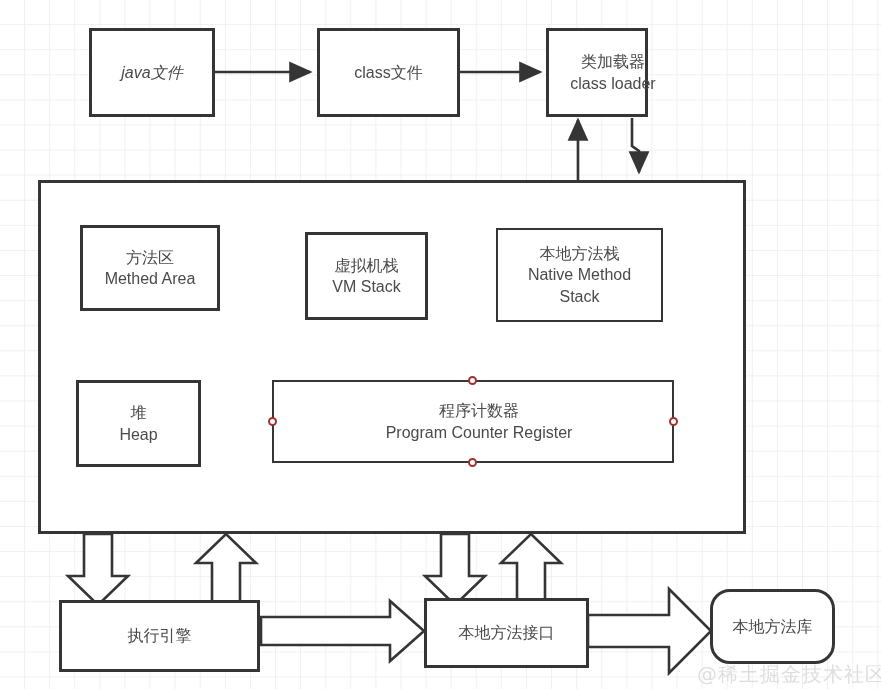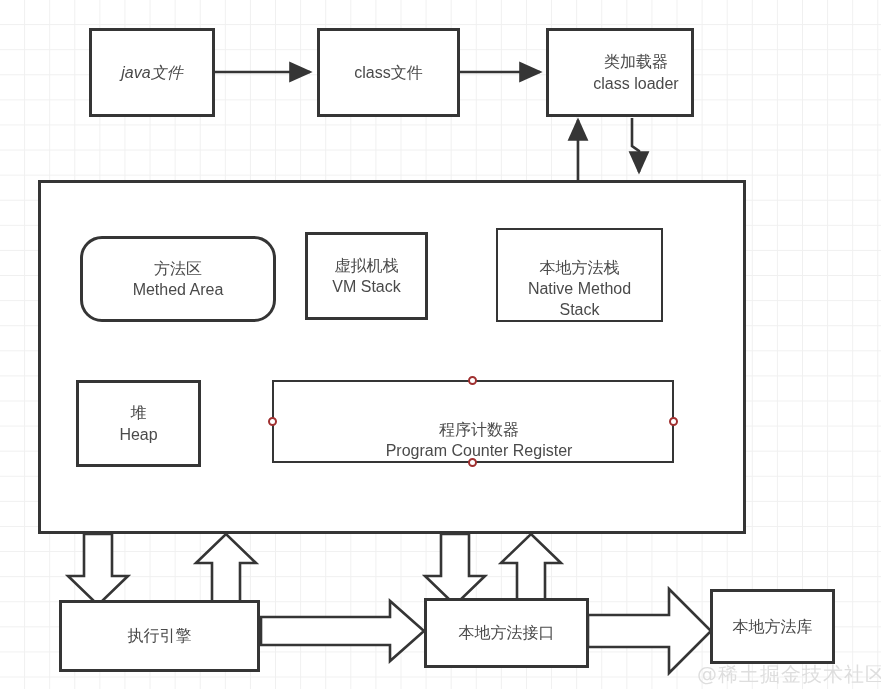--- a/index.html
+++ b/index.html
@@ -40,21 +40,20 @@
     align-items: center;
     justify-content: center;
     text-align: center;
     color: #4a4a4a;
     font-size: 16px;
     line-height: 1.32;
     z-index: 3;
   }
   .node.thin {
     border-width: 2px;
-    justify-content: flex-end;
   }
   .node .ln { display: block; white-space: nowrap; }
   .container-box {
     position: absolute;
     box-sizing: border-box;
     border: 3px solid #353535;
     background: #ffffff;
     z-index: 1;
   }
   .handle {
@@ -111,28 +110,28 @@
   </svg>
 
   <div class="node" style="left:89px; top:28px; width:126px; height:89px;font-style:italic;">
     <span class="ln">java文件</span>
   </div>
 
   <div class="node" style="left:317px; top:28px; width:143px; height:89px;">
     <span class="ln">class文件</span>
   </div>
 
-  <div class="node" style="left:546px; top:28px; width:148px; height:89px;padding-left:32px;">
+  <div class="node" style="left:546px; top:28px; width:102px; height:89px;padding-left:32px;">
     <span class="ln">类加载器</span>
     <span class="ln">class loader</span>
   </div>
 
   <div class="container-box" style="left:38px; top:180px; width:708px; height:354px;"></div>
 
-  <div class="node" style="left:80px; top:236px; width:196px; height:86px;border-radius:22px;">
+  <div class="node" style="left:80px; top:225px; width:140px; height:86px;">
     <span class="ln">方法区</span>
     <span class="ln">Methed Area</span>
   </div>
 
   <div class="node" style="left:305px; top:232px; width:123px; height:88px;">
     <span class="ln">虚拟机栈</span>
     <span class="ln">VM Stack</span>
   </div>
 
   <div class="node thin" style="left:496px; top:228px; width:167px; height:94px;">
@@ -157,19 +156,19 @@
   <div class="handle" style="left:669px; top:417px;"></div>
 
   <div class="node" style="left:59px; top:600px; width:201px; height:72px;">
     <span class="ln">执行引擎</span>
   </div>
 
   <div class="node" style="left:424px; top:598px; width:165px; height:70px;">
     <span class="ln">本地方法接口</span>
   </div>
 
-  <div class="node" style="left:710px; top:589px; width:125px; height:75px;">
+  <div class="node" style="left:710px; top:589px; width:125px; height:75px;border-radius:20px;">
     <span class="ln">本地方法库</span>
   </div>
 
   <div class="watermark" style="left:697px; top:661px;">@稀土掘金技术社区</div>
 
 </div>
 
 </body></html>

